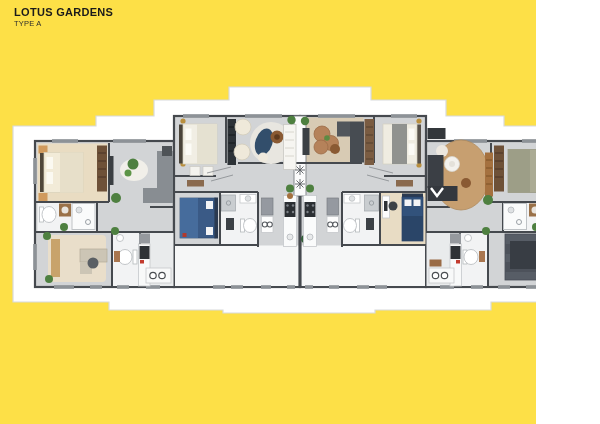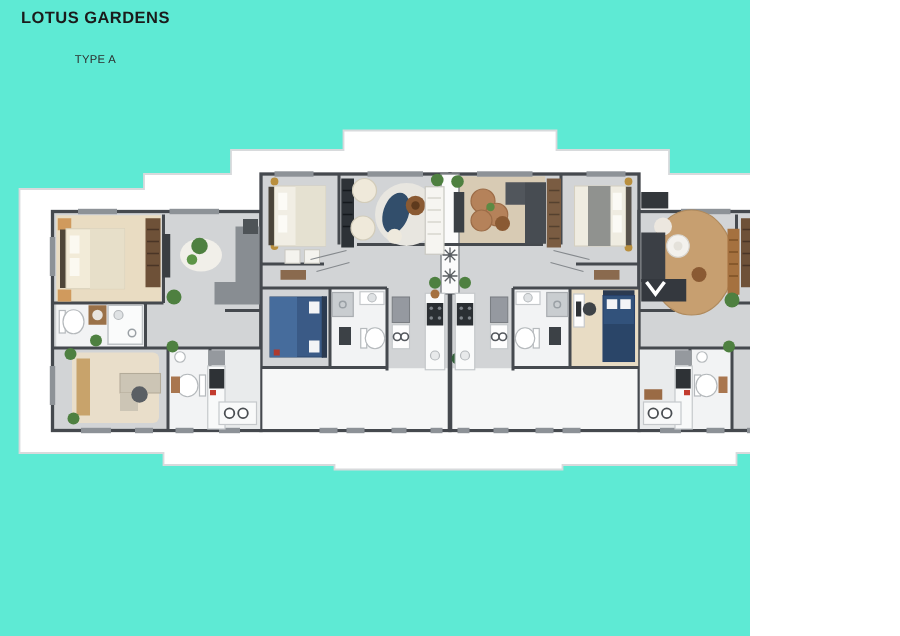--- a/index.html
+++ b/index.html
@@ -1,20 +1,20 @@
 <!DOCTYPE html>
 <html><head>
 <meta charset="utf-8">
 <style>
   html,body{margin:0;padding:0;background:#ffffff;}
-  .page{position:relative;width:500px;height:424px;background:#5eead4;overflow:hidden;
-        font-family:"Liberation Sans", sans-serif;}
+  .page{position:relative;width:500px;height:424px;background:#fde047;overflow:hidden;
+        font-family:"Liberation Sans", sans-serif;padding-left:36px;}
   .titleblock{position:absolute;left:14px;top:6px;z-index:5;}
   .titleblock h1{margin:0;font-size:11px;line-height:13px;font-weight:bold;color:#1b1b1b;letter-spacing:.3px;}
-  .titleblock .subtitle{margin:16px;font-size:7.5px;line-height:9px;color:#2c2c2c;letter-spacing:.2px;text-align:center;}
+  .titleblock .subtitle{margin:0;font-size:7.5px;line-height:9px;color:#2c2c2c;letter-spacing:.2px;}
   svg.plan{position:absolute;left:0;top:0;width:600px;height:424px;display:block;}
 </style>
 </head>
 <body>
 
 <div class="page">
   <div class="titleblock">
     <h1>LOTUS GARDENS</h1>
     <div class="subtitle">TYPE A</div>
   </div>

